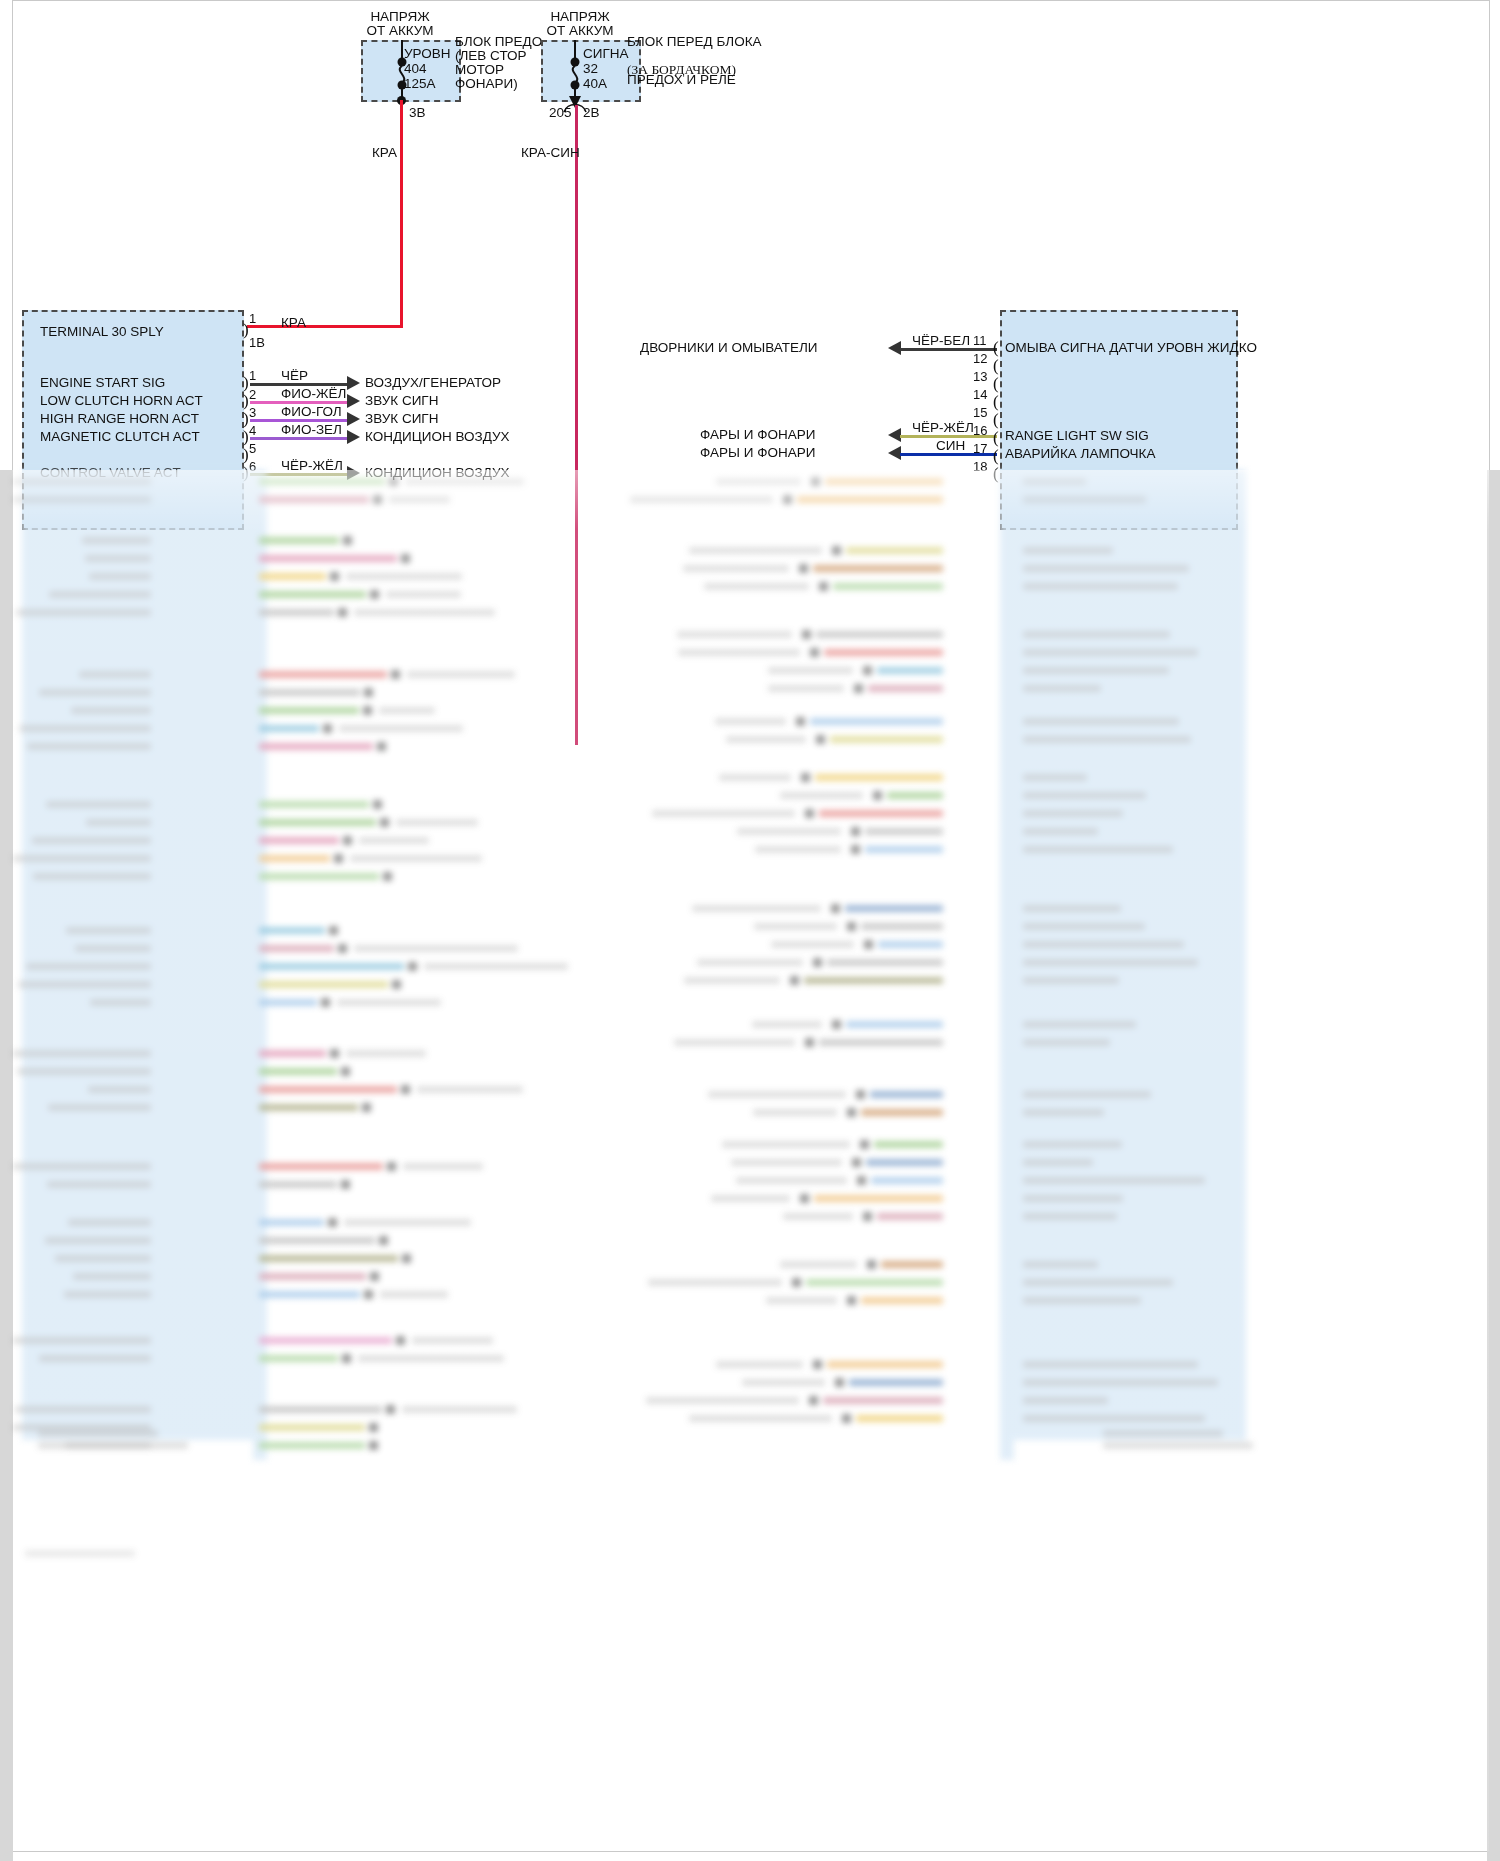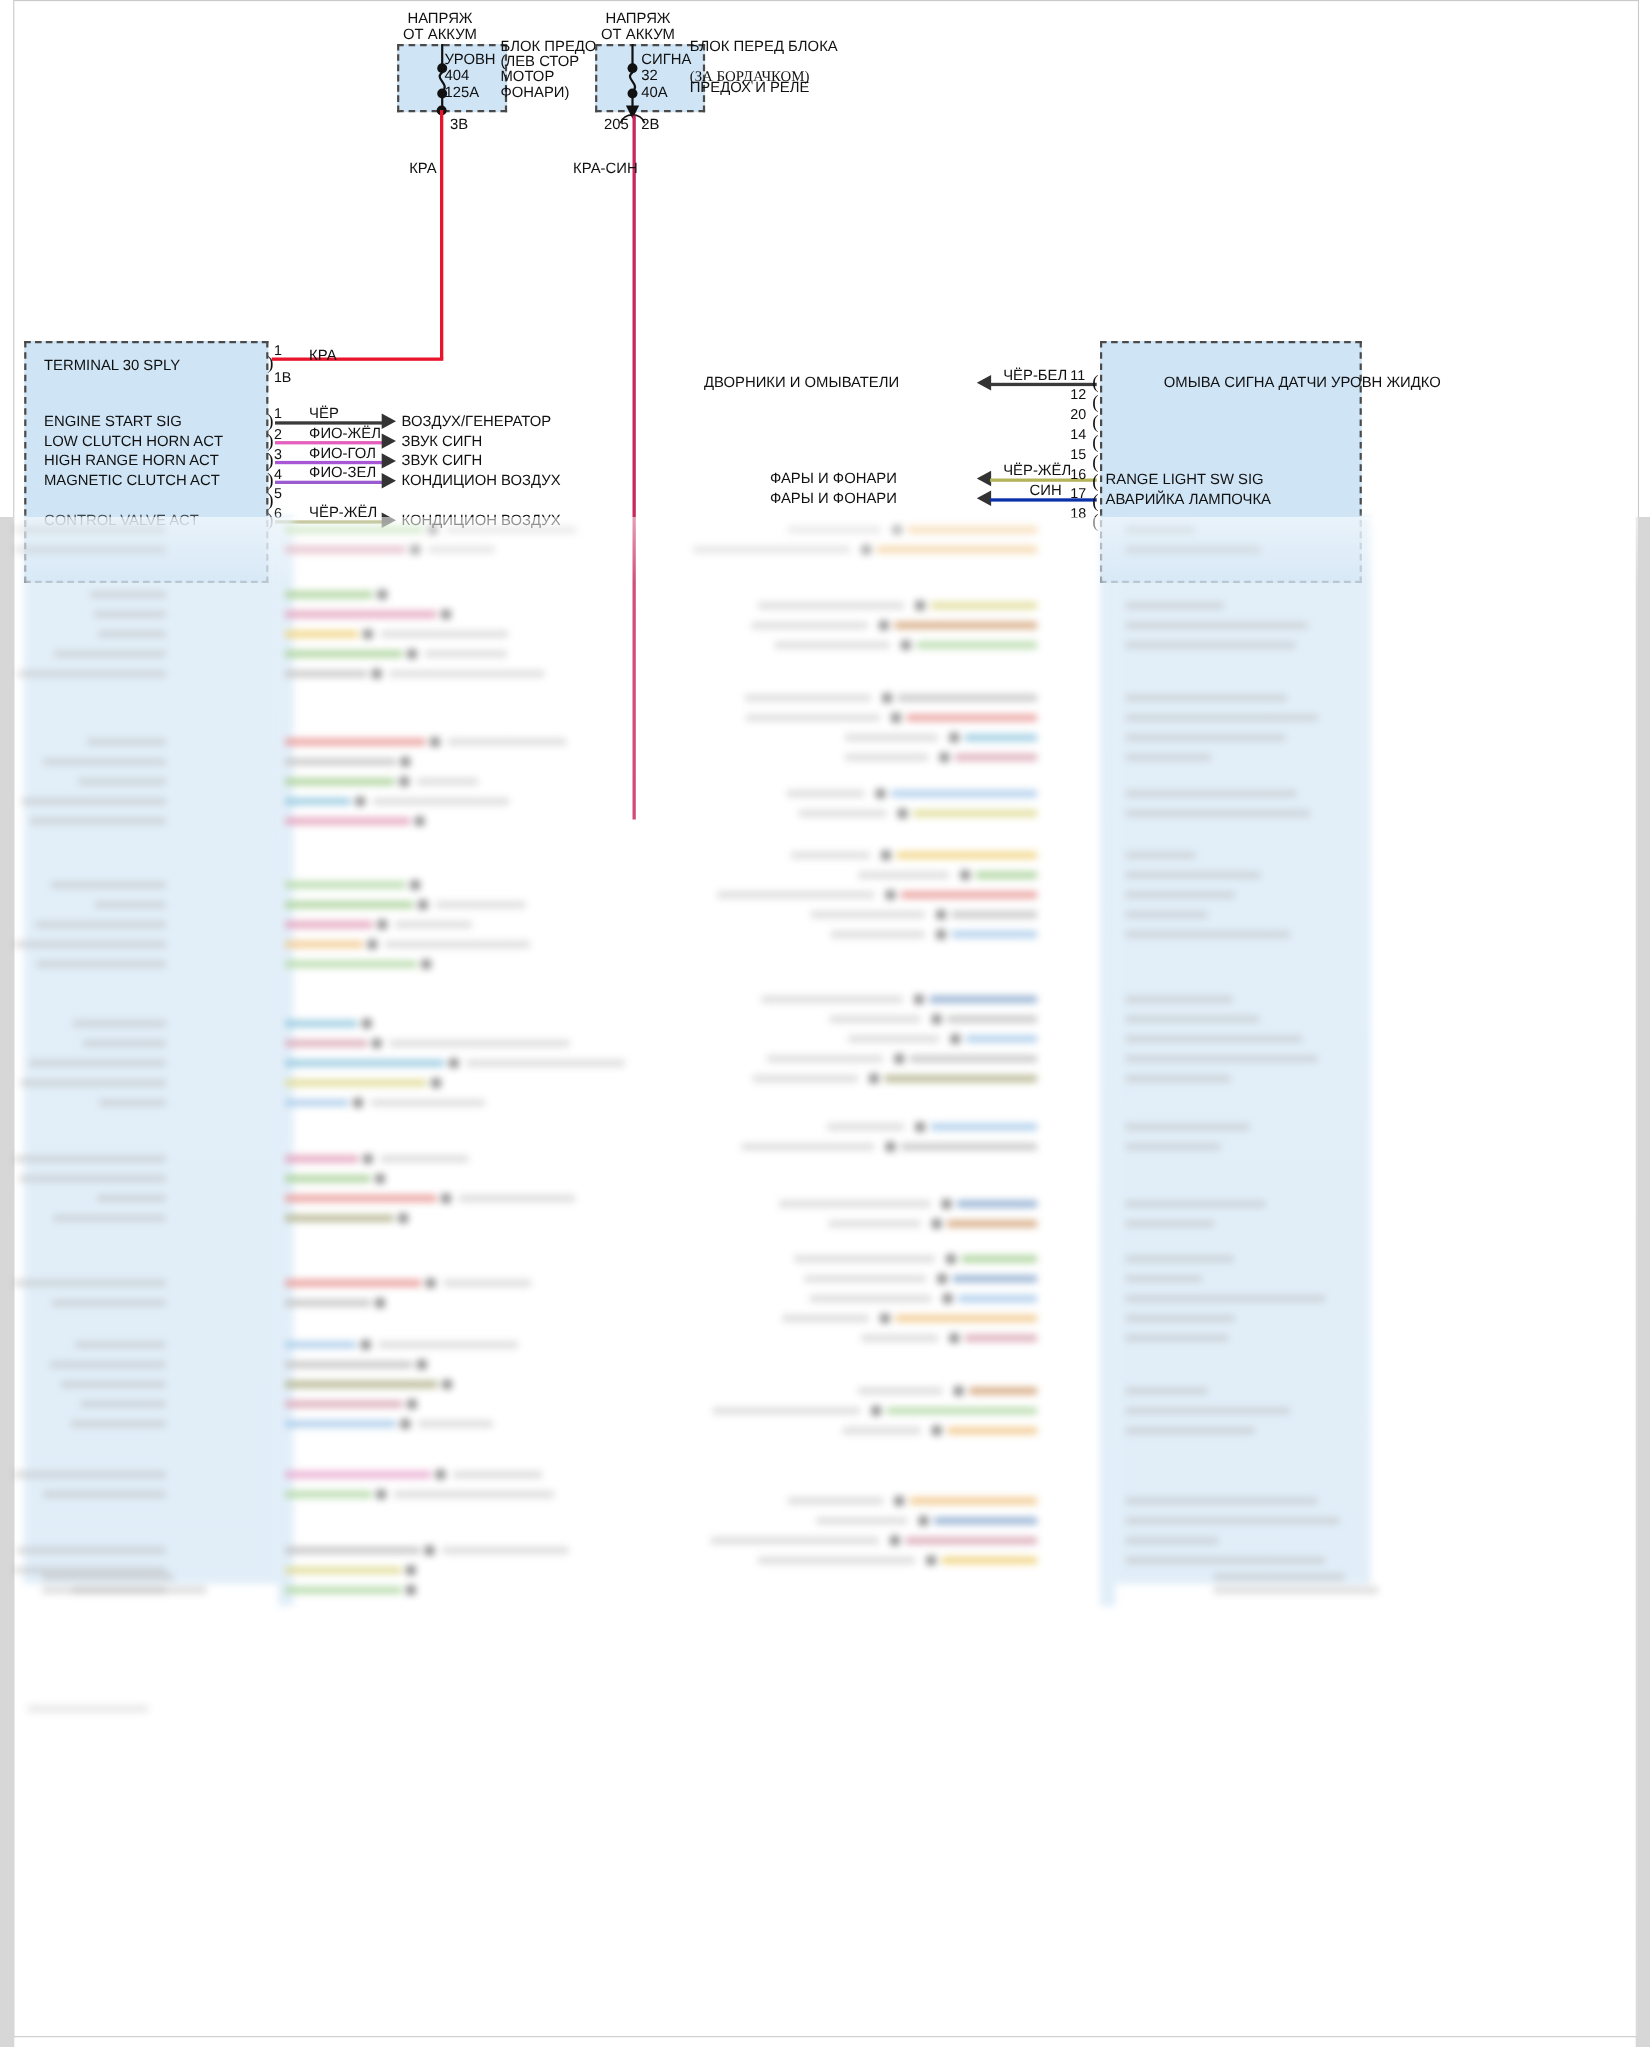--- a/index.html
+++ b/index.html
@@ -210,26 +210,26 @@
   <div class="destlabel" style="left:365px;top:466px;">КОНДИЦИОН ВОЗДУХ</div>
 
   <div class="conn-box" style="left:1000px;top:310px;width:238px;height:220px;"></div>
 
   <div class="destlabel r" style="left:640px;top:341px;width:245px;">ДВОРНИКИ И ОМЫВАТЕЛИ</div>
   <div class="arrow-l" style="left:888px;top:341px;"></div>
   <div class="hline" style="left:900px;top:348px;width:97px;border-color:#3a3a3a;"></div>
   <div class="wirelabel" style="left:912px;top:334px;">ЧЁР-БЕЛ</div>
   <div class="pinnum" style="left:973px;top:334px;">11</div>
   <div class="brk" style="left:993px;top:341px;">(</div>
-  <div class="siglabel" style="left:1058px;top:341px;">ОМЫВА СИГНА ДАТЧИ УРОВН ЖИДКО</div>
+  <div class="siglabel" style="left:1005px;top:341px;">ОМЫВА СИГНА ДАТЧИ УРОВН ЖИДКО</div>
 
   <div class="pinnum" style="left:973px;top:352px;">12</div>
   <div class="brk" style="left:993px;top:359px;">(</div>
 
-  <div class="pinnum" style="left:973px;top:370px;">20</div>
+  <div class="pinnum" style="left:973px;top:370px;">13</div>
   <div class="brk" style="left:993px;top:377px;">(</div>
 
   <div class="pinnum" style="left:973px;top:388px;">14</div>
   <div class="brk" style="left:993px;top:395px;">(</div>
 
   <div class="pinnum" style="left:973px;top:406px;">15</div>
   <div class="brk" style="left:993px;top:413px;">(</div>
 
   <div class="destlabel r" style="left:700px;top:428px;width:185px;">ФАРЫ И ФОНАРИ</div>
   <div class="arrow-l" style="left:888px;top:428px;"></div>

